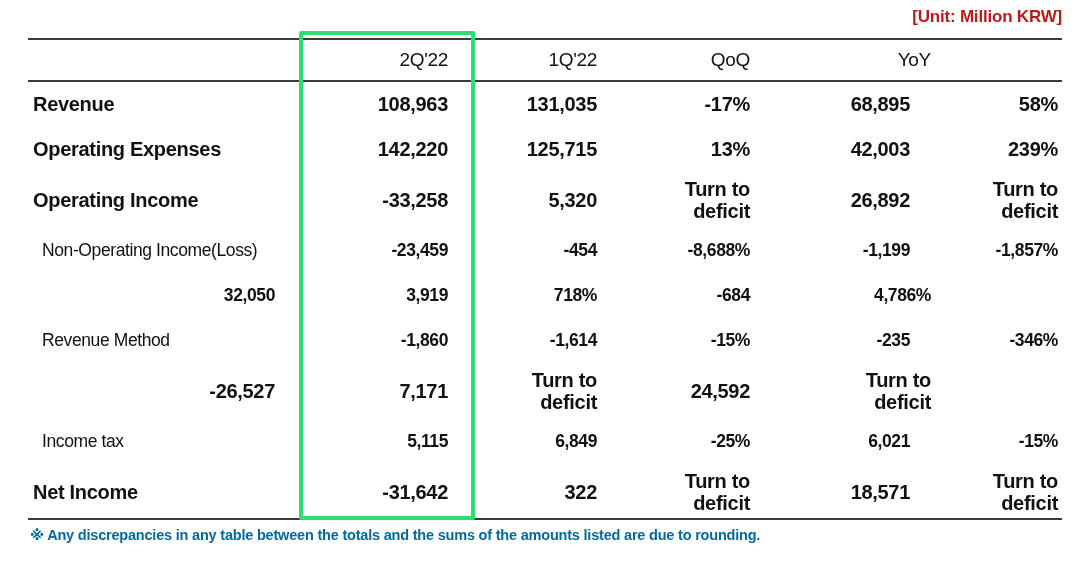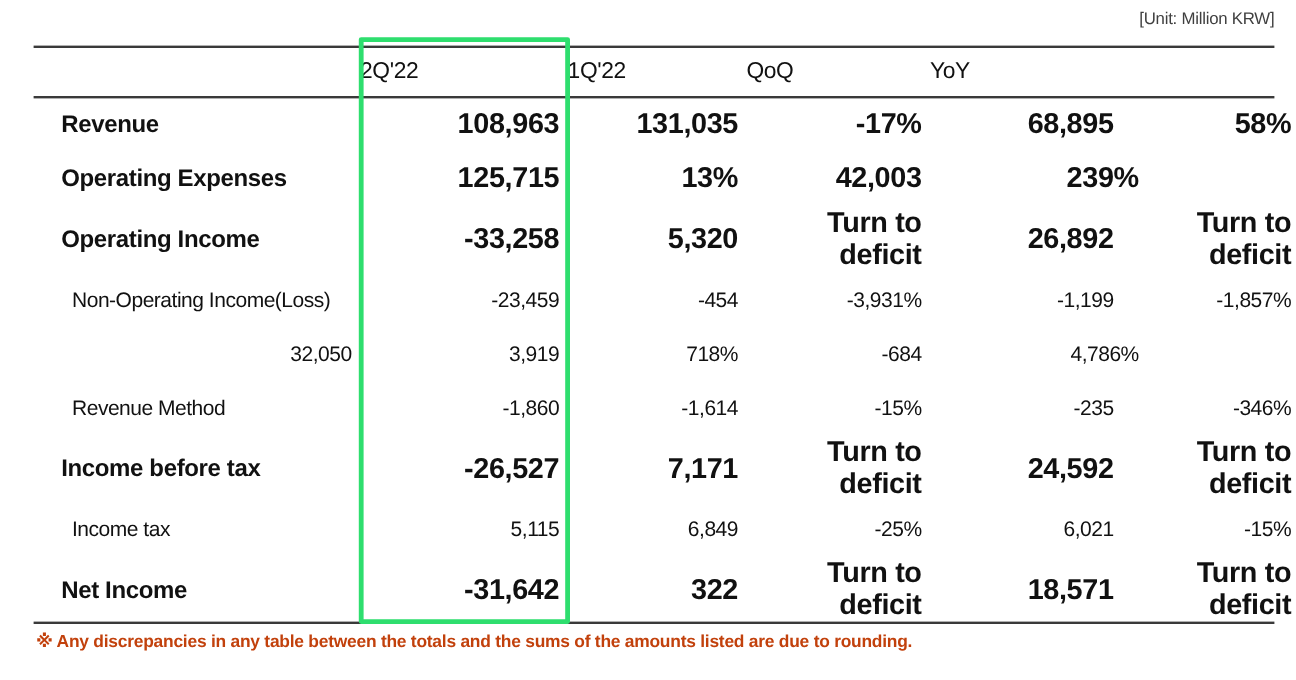--- a/index.html
+++ b/index.html
@@ -11,24 +11,24 @@
     height: 567px;
     position: relative;
     overflow: hidden;
   }
   .page { position: absolute; inset: 0; background: #ffffff; }
 
   .unit-label {
     position: absolute;
     top: 7px;
     right: 18px;
-    font-size: 14px;
-    font-weight: 400;
+    font-size: 17px;
+    font-weight: 700;
     letter-spacing: -0.2px;
-    color: #404040;
+    color: #b91c1c;
   }
 
   .fin-table {
     position: absolute;
     left: 28px;
     top: 38px;
     width: 1034px;
     border-top: 2px solid #3a3a3a;
   }
 
@@ -38,52 +38,52 @@
     align-items: center;
   }
 
   .header-row {
     height: 42px;
     border-bottom: 2px solid #3a3a3a;
   }
   .header-cell {
     font-size: 19px;
     font-weight: 500;
-    text-align: left;
+    text-align: right;
     letter-spacing: -0.3px;
     white-space: nowrap;
   }
 
-  .body-row { height: 45px; margin-left: 18px; }
+  .body-row { height: 45px; }
   .body-row.tall { height: 56px; }
 
   .row-label {
     font-size: 17.5px;
     font-weight: 400;
     padding-left: 14px;
     letter-spacing: -0.4px;
     white-space: nowrap;
   }
   .body-row.bold .row-label {
     font-size: 20px;
     font-weight: 700;
     padding-left: 5px;
     letter-spacing: -0.3px;
   }
 
   .cell {
     font-size: 17.5px;
-    font-weight: 400;
+    font-weight: 700;
     text-align: right;
     letter-spacing: -0.4px;
     white-space: pre-line;
     line-height: 1.12;
   }
   .body-row.bold .cell {
-    font-size: 24px;
+    font-size: 20px;
     font-weight: 700;
     letter-spacing: -0.3px;
     text-align: right;
   }
   .col-1 { padding-right: 25px; }
   .col-2 { padding-right: 25px; }
   .col-3 { padding-right: 25px; }
   .col-4 { padding-right: 25px; }
   .col-5 { padding-right: 4px;  }
 
@@ -108,21 +108,21 @@
     pointer-events: none;
   }
 
   .footnote {
     position: absolute;
     left: 30px;
     top: 527px;
     font-size: 14.5px;
     font-weight: 600;
     letter-spacing: -0.2px;
-    color: #c2410c;
+    color: #0369a1;
   }
 </style>
 </head>
 <body>
 
 <div class="page">
 
   <div class="unit-label">[Unit: Million KRW]</div>
 
   <div class="fin-table">
@@ -137,60 +137,60 @@
         <div class="grid-row body-row bold">
           <div class="row-label">Revenue</div>
           <div class="cell col-1">108,963</div>
           <div class="cell col-2">131,035</div>
           <div class="cell col-3">-17%</div>
           <div class="cell col-4">68,895</div>
           <div class="cell col-5">58%</div>
         </div>
         <div class="grid-row body-row bold">
           <div class="row-label">Operating Expenses</div>
+          <div class="cell col-1">142,220</div>
           <div class="cell col-2">125,715</div>
           <div class="cell col-3">13%</div>
           <div class="cell col-4">42,003</div>
           <div class="cell col-5">239%</div>
         </div>
         <div class="grid-row body-row bold tall">
           <div class="row-label">Operating Income</div>
           <div class="cell col-1">-33,258</div>
           <div class="cell col-2">5,320</div>
           <div class="cell col-3">Turn to
 deficit</div>
           <div class="cell col-4">26,892</div>
           <div class="cell col-5">Turn to
 deficit</div>
         </div>
         <div class="grid-row body-row">
           <div class="row-label">Non-Operating Income(Loss)</div>
           <div class="cell col-1">-23,459</div>
           <div class="cell col-2">-454</div>
-          <div class="cell col-3">-3,931%</div>
+          <div class="cell col-3">-8,688%</div>
           <div class="cell col-4">-1,199</div>
           <div class="cell col-5">-1,857%</div>
         </div>
         <div class="grid-row body-row">
           <div class="cell col-1">32,050</div>
           <div class="cell col-2">3,919</div>
           <div class="cell col-3">718%</div>
           <div class="cell col-4">-684</div>
           <div class="cell col-5">4,786%</div>
         </div>
         <div class="grid-row body-row">
           <div class="row-label">Revenue Method</div>
           <div class="cell col-1">-1,860</div>
           <div class="cell col-2">-1,614</div>
           <div class="cell col-3">-15%</div>
           <div class="cell col-4">-235</div>
           <div class="cell col-5">-346%</div>
         </div>
         <div class="grid-row body-row bold tall">
-          <div class="row-label">Income before tax</div>
           <div class="cell col-1">-26,527</div>
           <div class="cell col-2">7,171</div>
           <div class="cell col-3">Turn to
 deficit</div>
           <div class="cell col-4">24,592</div>
           <div class="cell col-5">Turn to
 deficit</div>
         </div>
         <div class="grid-row body-row">
           <div class="row-label">Income tax</div>

